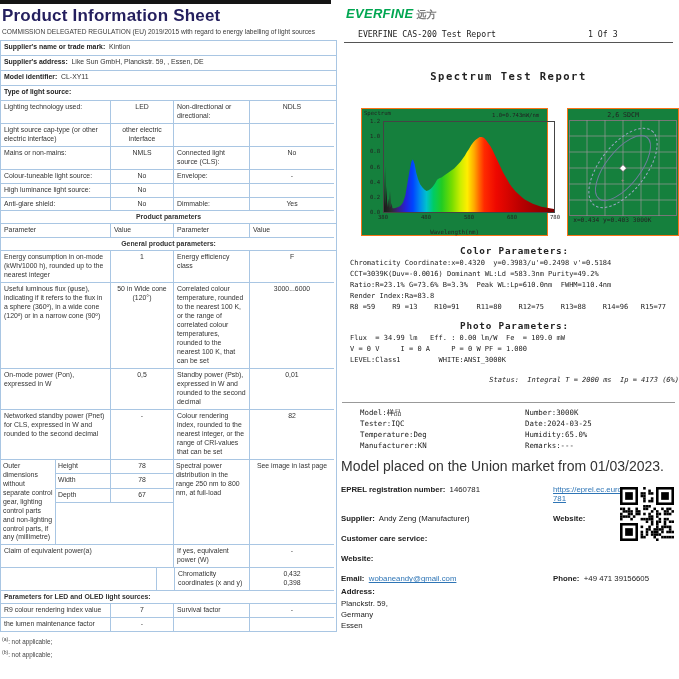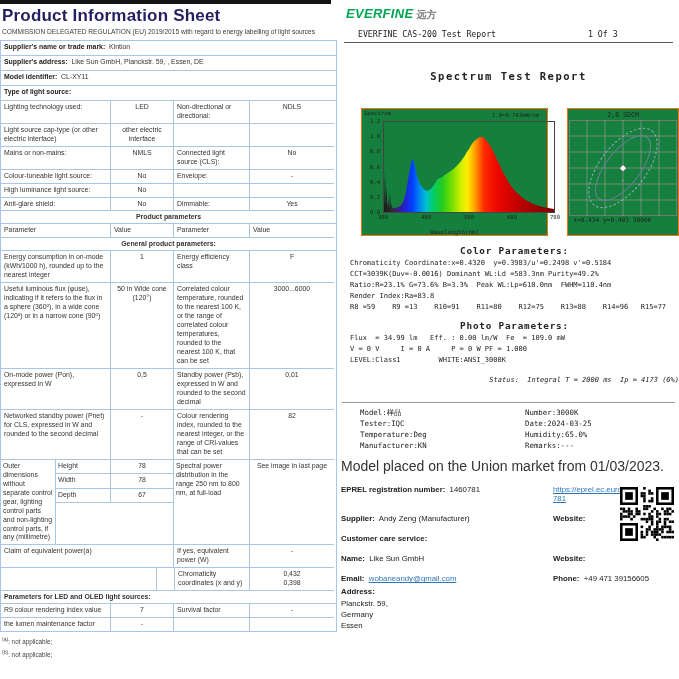--- a/index.html
+++ b/index.html
@@ -452,21 +452,20 @@
     <div class="brow">
       <span class="bl"><b>Supplier:</b>&nbsp; <span>Andy Zeng (Manufacturer)</span></span>
       <span class="br"><b>Website:</b></span>
     </div>
 
     <div class="brow">
       <b>Customer care service:</b>
     </div>
 
     <div class="brow">
-      <span class="bl"><b>Name:</b>&nbsp; <span>Like Sun GmbH</span></span>
       <span class="br"><b>Website:</b></span>
     </div>
 
     <div class="brow">
       <span class="bl"><b>Email:</b>&nbsp; <a class="lnk" href="#">wobaneandy@gmail.com</a></span>
       <span class="br"><b>Phone:</b>&nbsp; <span>+49 471 39156605</span></span>
     </div>
 
     <div class="addr">
       <b>Address:</b>

